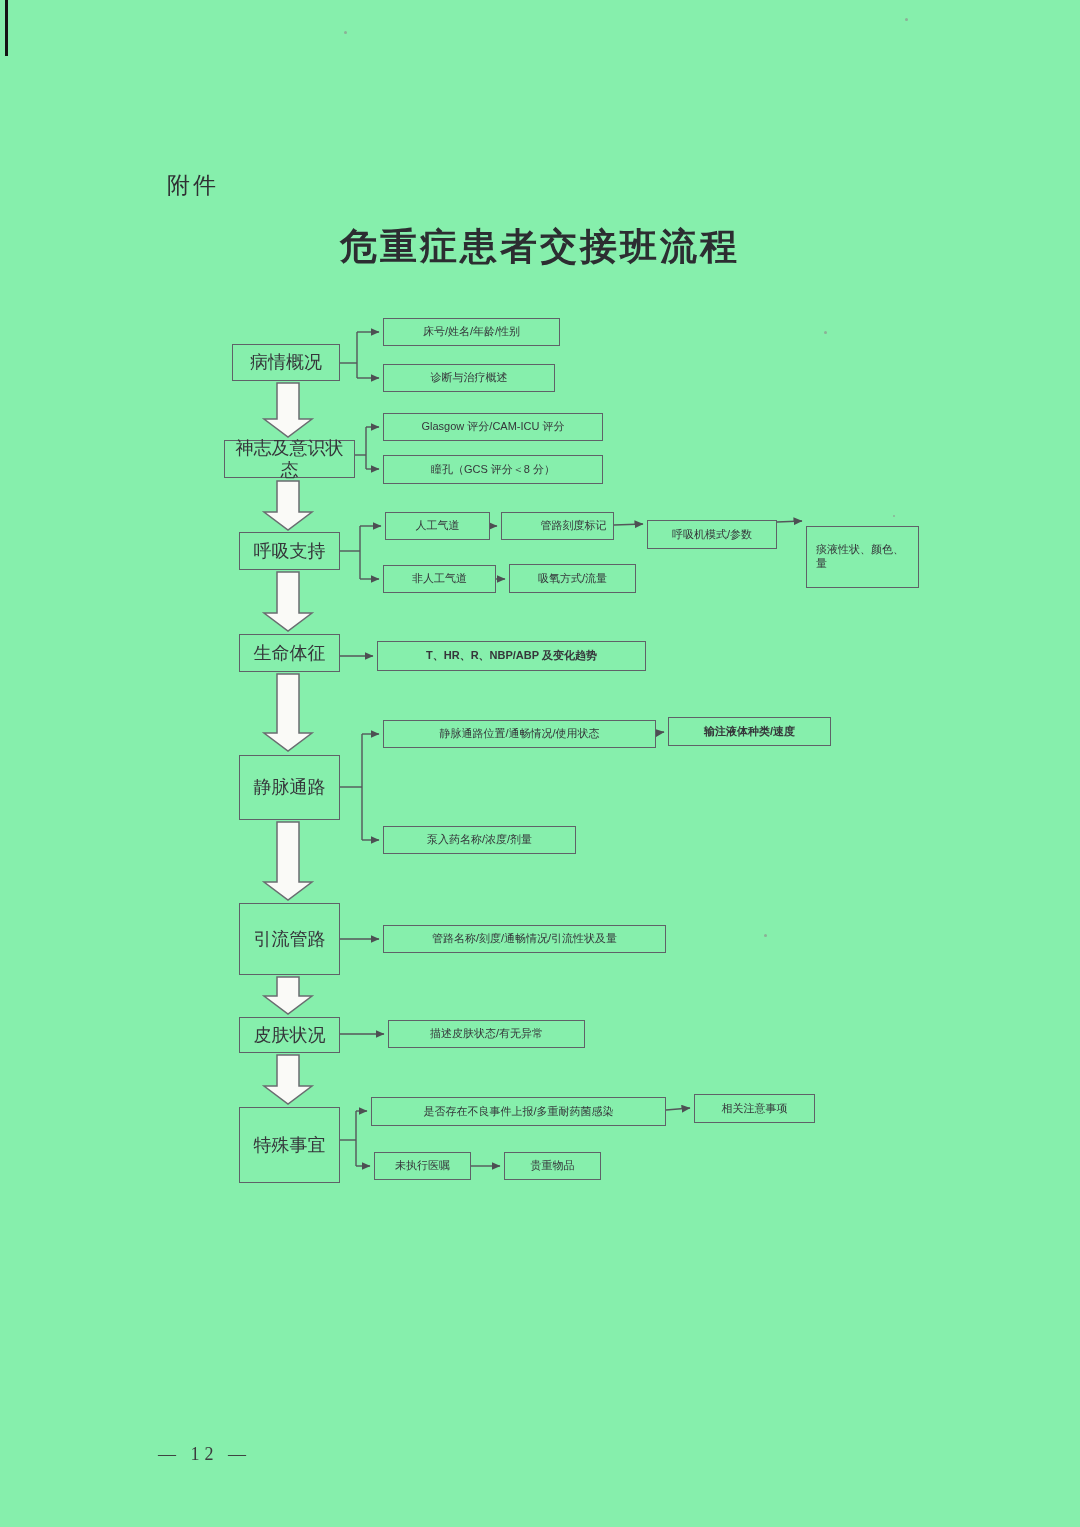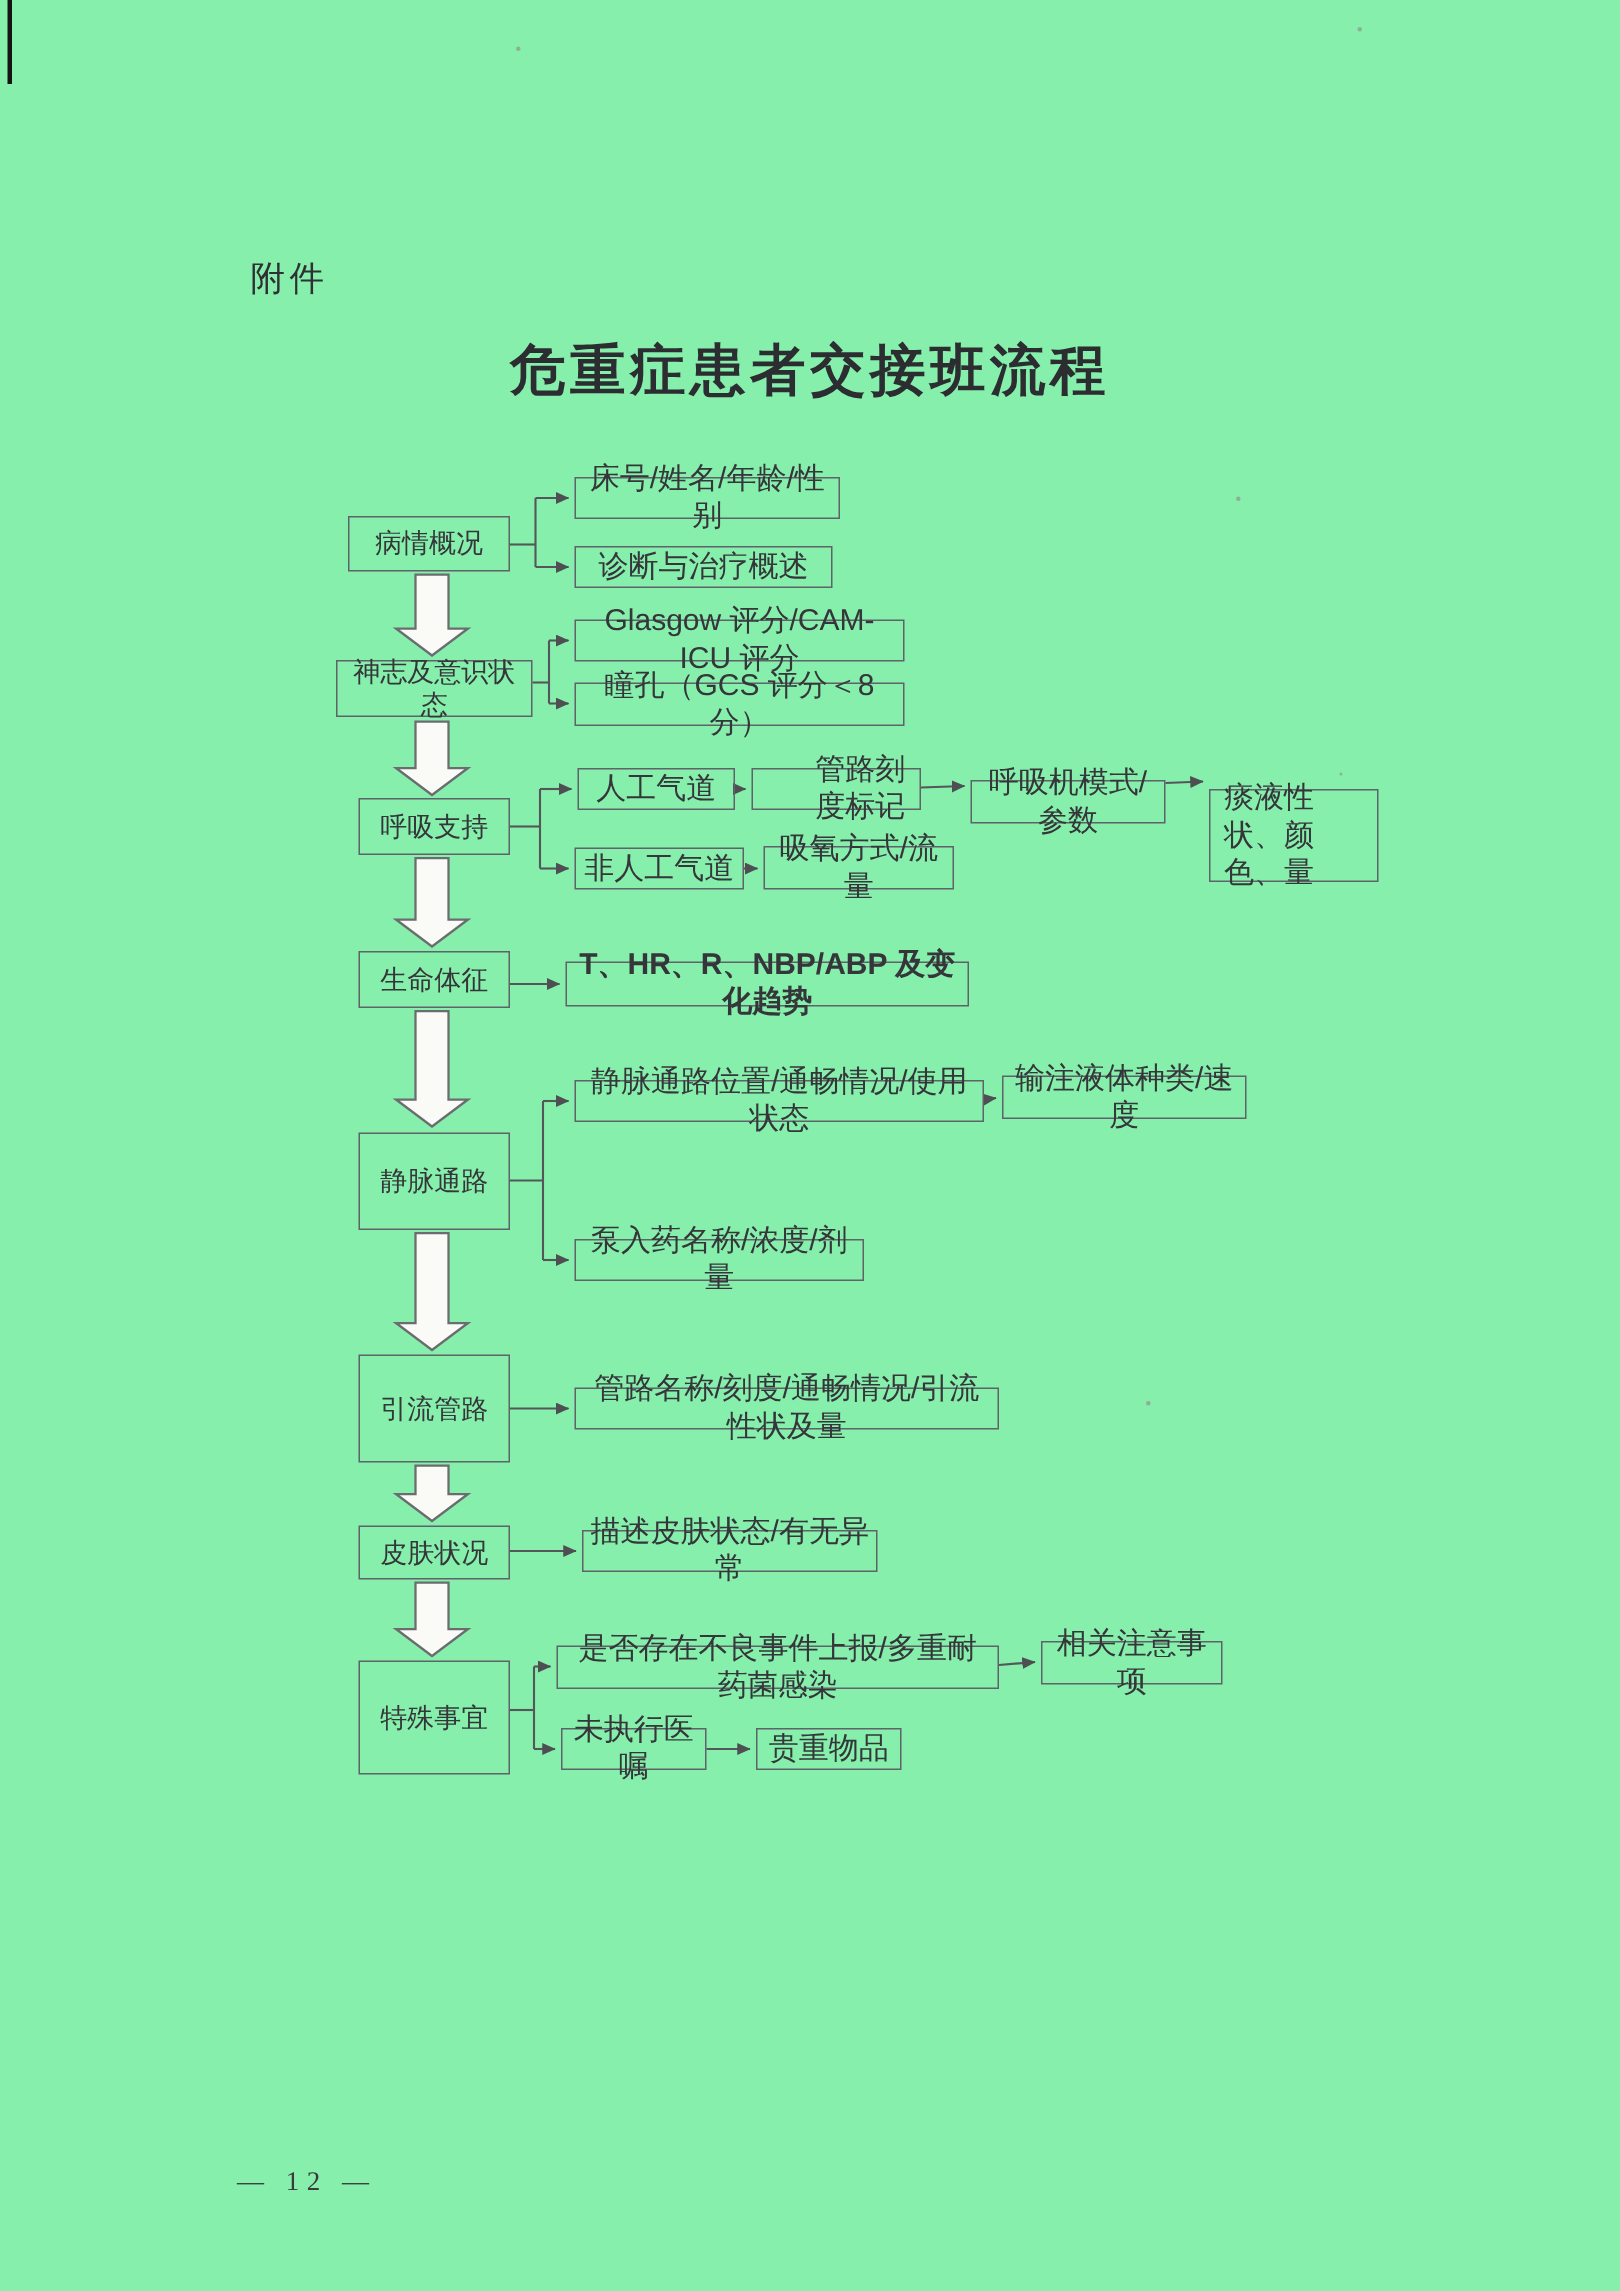--- a/index.html
+++ b/index.html
@@ -24,21 +24,21 @@
     position:absolute;
     border:1.4px solid #5f6268;
     box-sizing:border-box;
     display:flex;align-items:center;justify-content:center;
     text-align:center;
     font-size:18px;line-height:1.25;
     color:#35363a;
     padding:2px 4px;
     background:transparent;
   }
-  .node.small{font-size:20px;}
+  .node.small{font-size:11px;}
   .node.left-text{justify-content:flex-start;text-align:left;padding-left:9px;margin-top:37px;}
   .arrows{position:absolute;left:0;top:0;pointer-events:none;}
   .pageno{
     position:absolute;left:158px;top:1444px;
     font-family:"Liberation Serif","DejaVu Serif",serif;
     font-size:18px;color:#3b3b3d;letter-spacing:5px;
   }
   .artifact-line{
     position:absolute;left:5px;top:0;width:3px;height:56px;background:#141414;
   }
@@ -133,21 +133,21 @@
   <div class="node small" style="left:383px;top:413px;width:220px;height:28px;">Glasgow 评分/CAM-ICU 评分</div>
   <div class="node small" style="left:383px;top:455px;width:220px;height:29px;">瞳孔（GCS 评分＜8 分）</div>
   <div class="node small" style="left:385px;top:512px;width:105px;height:28px;">人工气道</div>
   <div class="node small" style="left:501px;top:512px;width:113px;height:28px;padding-left:36px;">管路刻度标记</div>
   <div class="node small" style="left:647px;top:520px;width:130px;height:29px;">呼吸机模式/参数</div>
   <div class="node small left-text" style="left:806px;top:489px;width:113px;height:62px;">痰液性状、颜色、量</div>
   <div class="node small" style="left:383px;top:565px;width:113px;height:28px;">非人工气道</div>
   <div class="node small" style="left:509px;top:564px;width:127px;height:29px;">吸氧方式/流量</div>
   <div class="node small" style="left:377px;top:641px;width:269px;height:30px;font-weight:bold;">T、HR、R、NBP/ABP 及变化趋势</div>
   <div class="node small" style="left:383px;top:720px;width:273px;height:28px;">静脉通路位置/通畅情况/使用状态</div>
-  <div class="node small" style="left:668px;top:717px;width:163px;height:29px;">输注液体种类/速度</div>
+  <div class="node small" style="left:668px;top:717px;width:163px;height:29px;font-weight:bold;">输注液体种类/速度</div>
   <div class="node small" style="left:383px;top:826px;width:193px;height:28px;">泵入药名称/浓度/剂量</div>
   <div class="node small" style="left:383px;top:925px;width:283px;height:28px;">管路名称/刻度/通畅情况/引流性状及量</div>
   <div class="node small" style="left:388px;top:1020px;width:197px;height:28px;">描述皮肤状态/有无异常</div>
   <div class="node small" style="left:371px;top:1097px;width:295px;height:29px;">是否存在不良事件上报/多重耐药菌感染</div>
   <div class="node small" style="left:694px;top:1094px;width:121px;height:29px;">相关注意事项</div>
   <div class="node small" style="left:374px;top:1152px;width:97px;height:28px;">未执行医嘱</div>
   <div class="node small" style="left:504px;top:1152px;width:97px;height:28px;">贵重物品</div>
 
   <div class="pageno">— 12 —</div>
 

